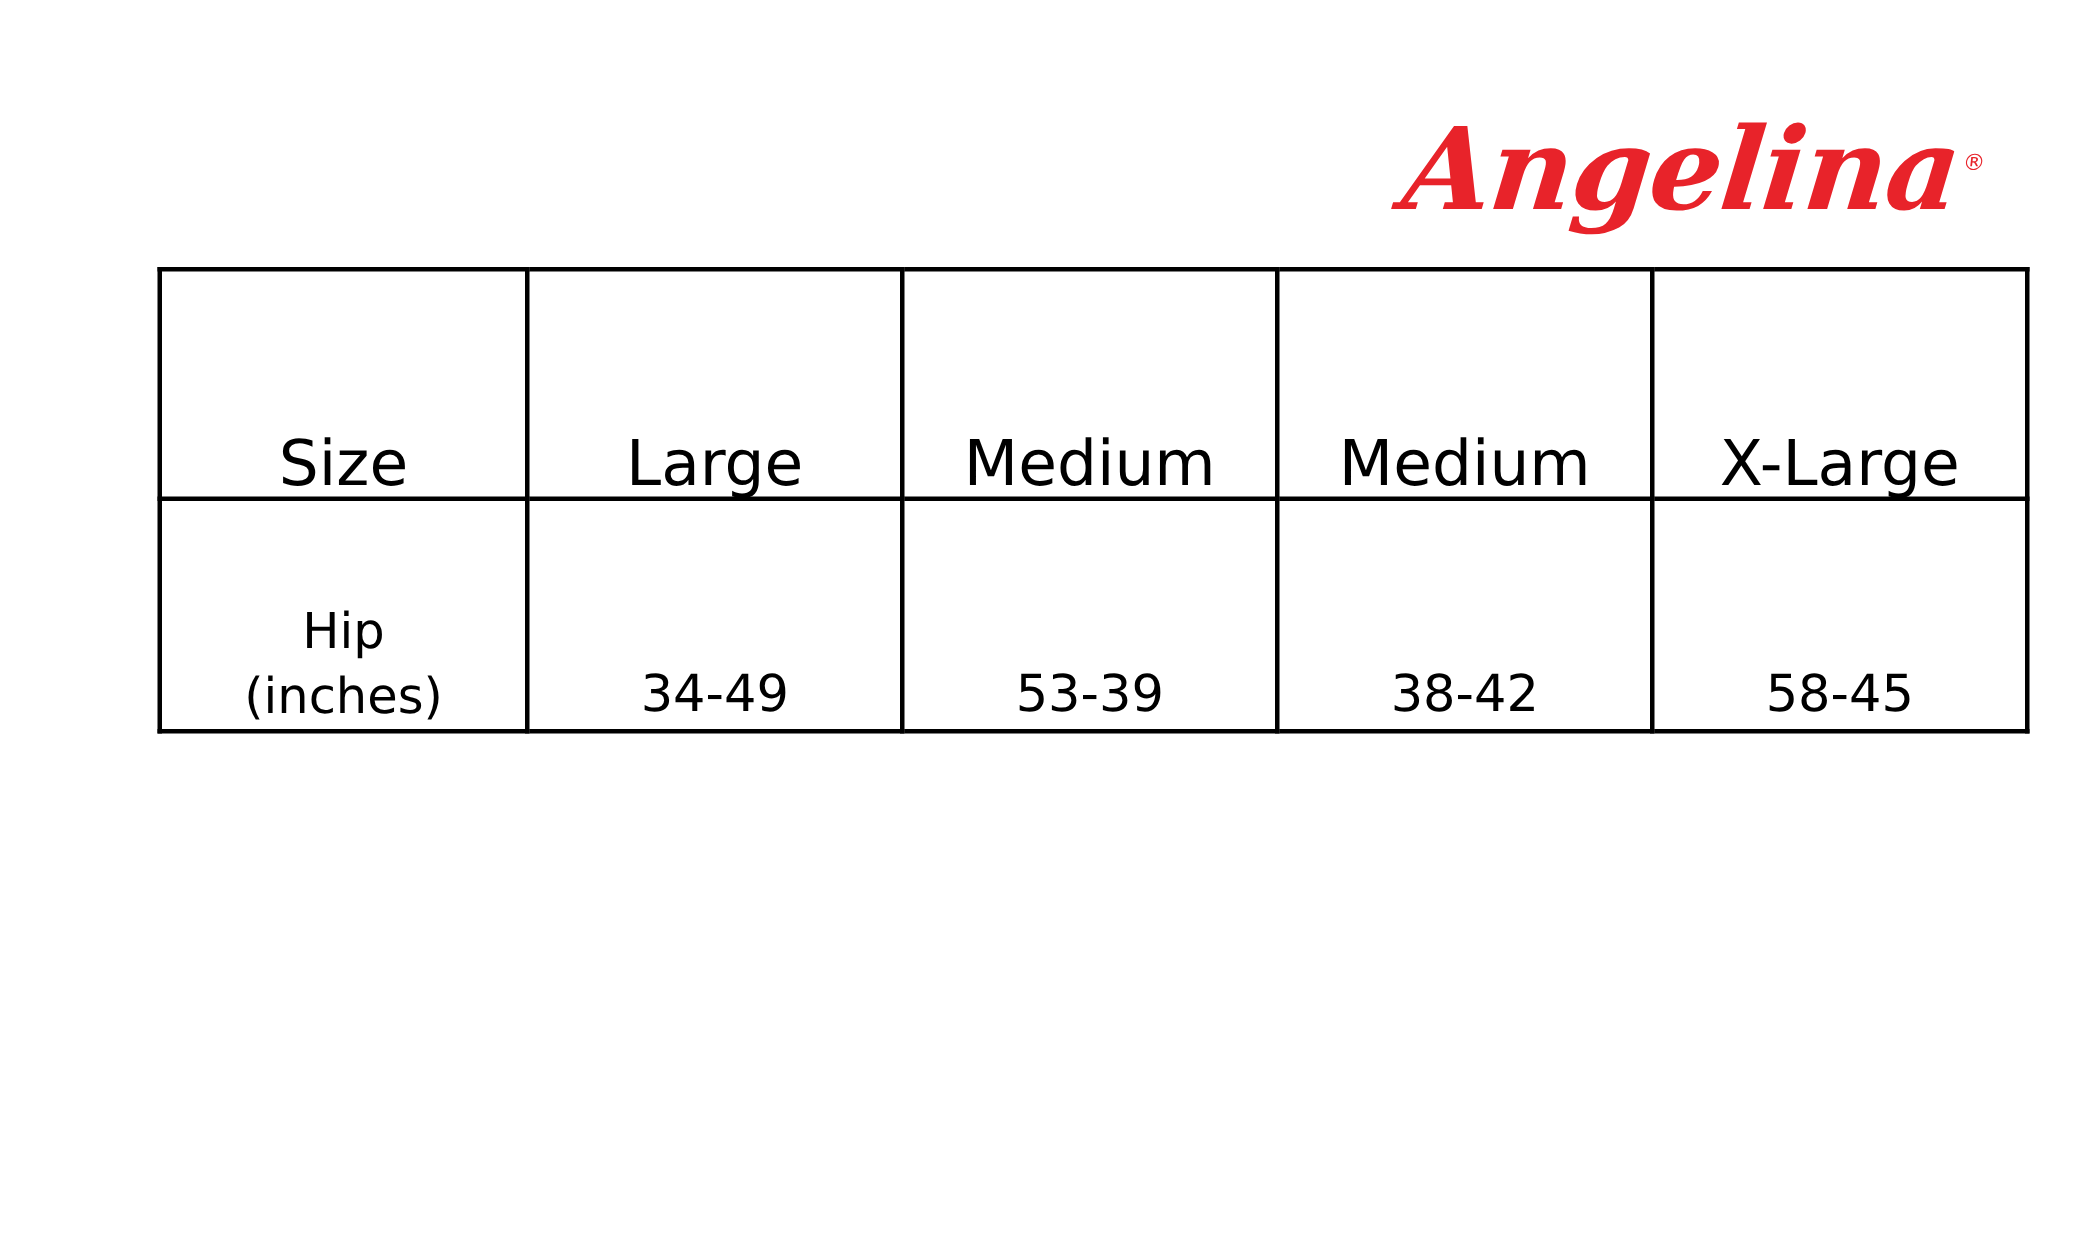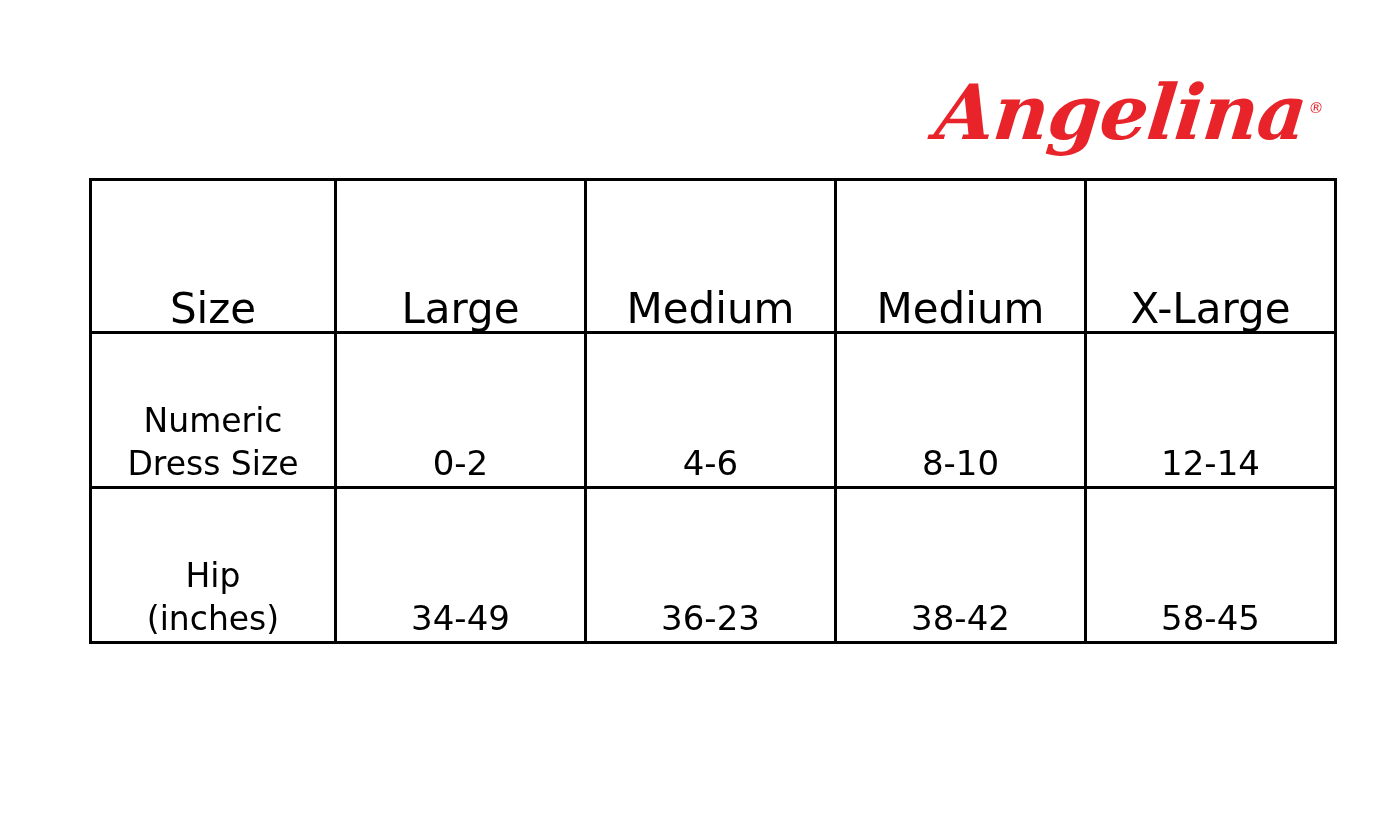--- a/index.html
+++ b/index.html
@@ -50,21 +50,21 @@
     font-weight: normal;
     font-size: 15px;
     vertical-align: super;
     color: #e8232a;
     margin-left: 2px;
   }
 
   
   .table-wrap {
     position: absolute;
-    left: 64px;
+    left: 80px;
     top: 178px;
     width: 1099px;
     padding-left: 25px;
   }
   table.size-table {
     border-collapse: collapse;
     width: 100%;
     table-layout: fixed;
     background: #ffffff;
   }
@@ -124,35 +124,25 @@
           <th>Size</th>
           <th>Large</th>
           <th>Medium</th>
           <th>Medium</th>
           <th>X-Large</th>
         </tr>
       </thead>
       <tbody>
         <tr>
           <td class="rowlabel">
-            <span class="lbl-line">Numeric</span>
-            <span class="lbl-line">Dress Size</span>
-          </td>
-          <td>0-2</td>
-          <td>4-6</td>
-          <td>8-10</td>
-          <td>12-14</td>
-        </tr>
-        <tr>
-          <td class="rowlabel">
             <span class="lbl-line">Hip</span>
             <span class="lbl-line">(inches)</span>
           </td>
           <td>34-49</td>
-          <td>36-23</td>
+          <td>53-39</td>
           <td>38-42</td>
           <td>58-45</td>
         </tr>
       </tbody>
     </table>
   </div>
 
 </div>
 
 </body></html>

